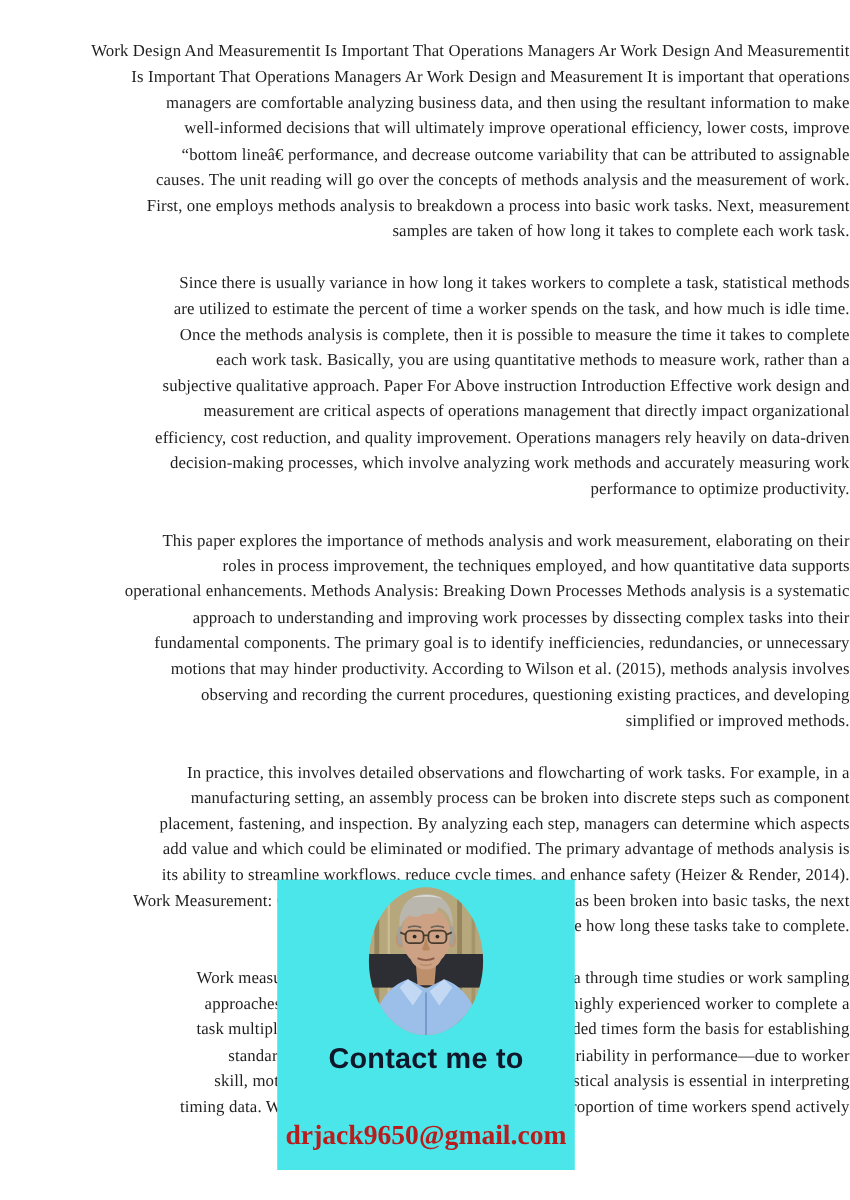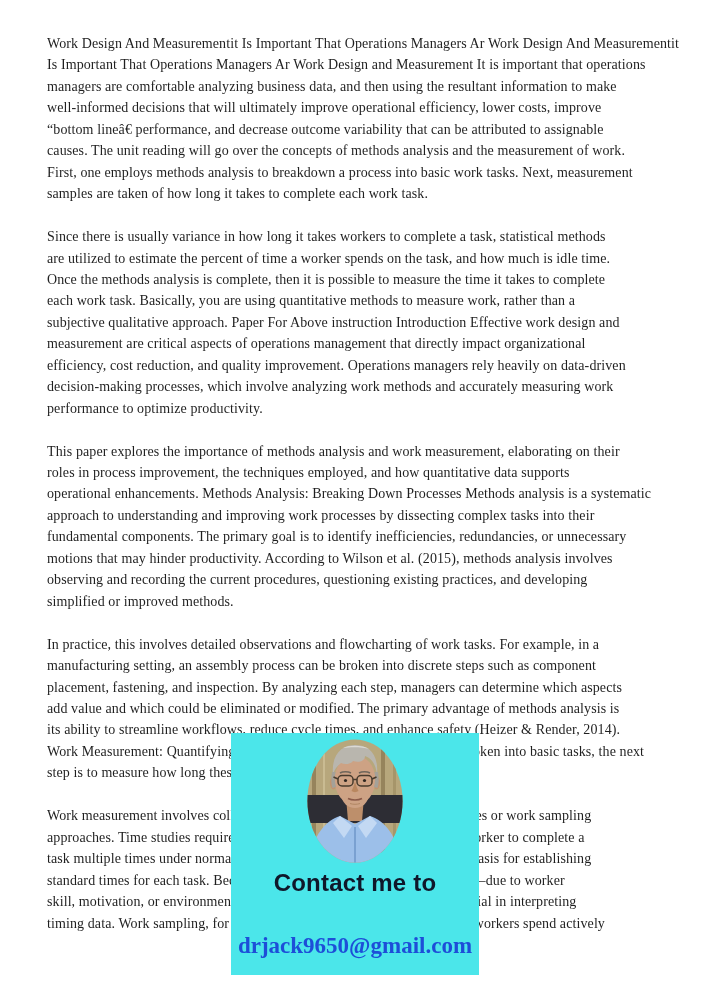--- a/index.html
+++ b/index.html
@@ -17,20 +17,21 @@
     position: absolute;
     left: 47px; top: 33px;
     width: 661px;
     font-size: 14px;
     line-height: 21.45px;
     letter-spacing: 0.1px;
   }
   .para {
     margin: 0 0 21.45px 0;
     white-space: pre;          
+    text-align: right;
   }
 
   
   .ad {
     position: absolute;
     left: 231px; top: 733px;
     width: 248px; height: 242px;
   }
   .portrait {
     position: absolute;
@@ -146,16 +147,16 @@
           <path d="M41 59.5 C45 61.6 51 61.6 55 59.5" stroke="#8b5a48" stroke-width="1.6" fill="none"></path>
           <path d="M43 64.5 C46 65.6 50 65.6 53 64.5" stroke="#b08663" stroke-width="1" fill="none"></path>
         </g>
       </svg>
     </div>
 
     <div class="headline" style="color: #0f172a;">
       <div>Contact me to</div>
     </div>
 
-    <div class="email" style="color: #1d4ed8;">drjack9650@gmail.com</div>
+    <div class="email" style="color: #b91c1c;">drjack9650@gmail.com</div>
   </div>
 
 </div>
 
 </body></html>

